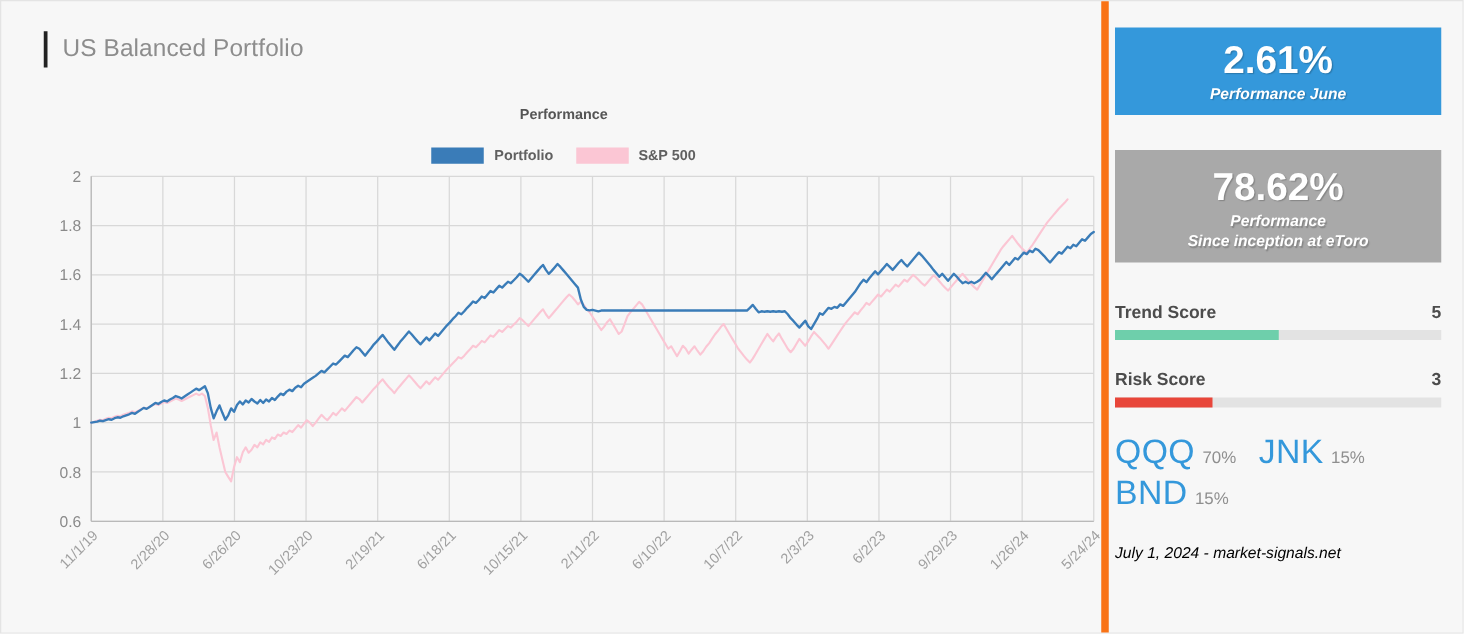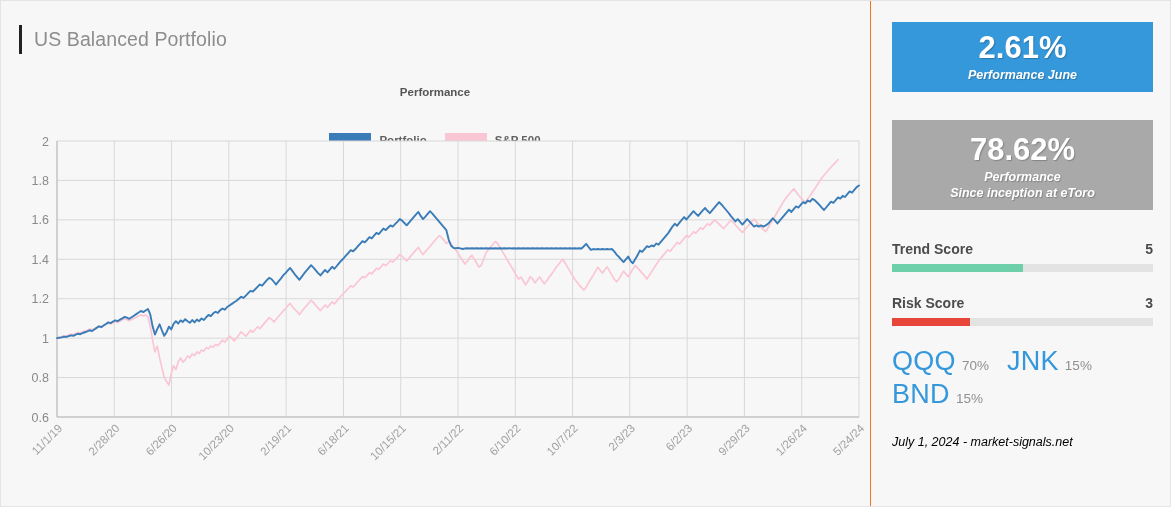--- a/index.html
+++ b/index.html
@@ -15,24 +15,24 @@
   #root {
     position: relative;
     width: 1171px; height: 507px;
     background: #f7f7f7;
     box-sizing: border-box;
     border: 1px solid #e4e4e4;
   }
   
   #left-panel {
     position: absolute;
-    left: 0; top: 0;
+    left: 16px; top: 0;
     width: 870px; height: 505px;
     box-sizing: border-box;
-    border-right: 1px solid #f97316;
+    border-right: 6px solid #f97316;
   }
   #title-row {
     position: absolute;
     left: 18px; top: 22px;
     height: 32px;
     display: flex; align-items: center;
   }
   #title-accent {
     width: 3px; height: 29px;
     background: #222222;
@@ -58,21 +58,21 @@
     font-size: 11.5px;
     font-weight: bold;
     color: #555555;
   }
   #chart-legend {
     position: absolute;
     left: 0; top: 38px; width: 868px;
     display: flex; justify-content: center; align-items: center;
     gap: 0px;
   }
-  .legend-entry { display:flex; align-items:center; margin: 16px 9px; }
+  .legend-entry { display:flex; align-items:center; margin: 1px 9px; }
   .legend-swatch { width: 42px; height: 13px; margin-right: 8px; }
   .legend-label { font-size: 11.5px; color: #606060; font-weight: bold; white-space: nowrap; }
 
   #plot-wrap {
     position: absolute;
     left: 0; top: 54px;
     width: 868px; height: 366px;
   }
   #plot-svg { display:block; }
   .tick-text-y {

